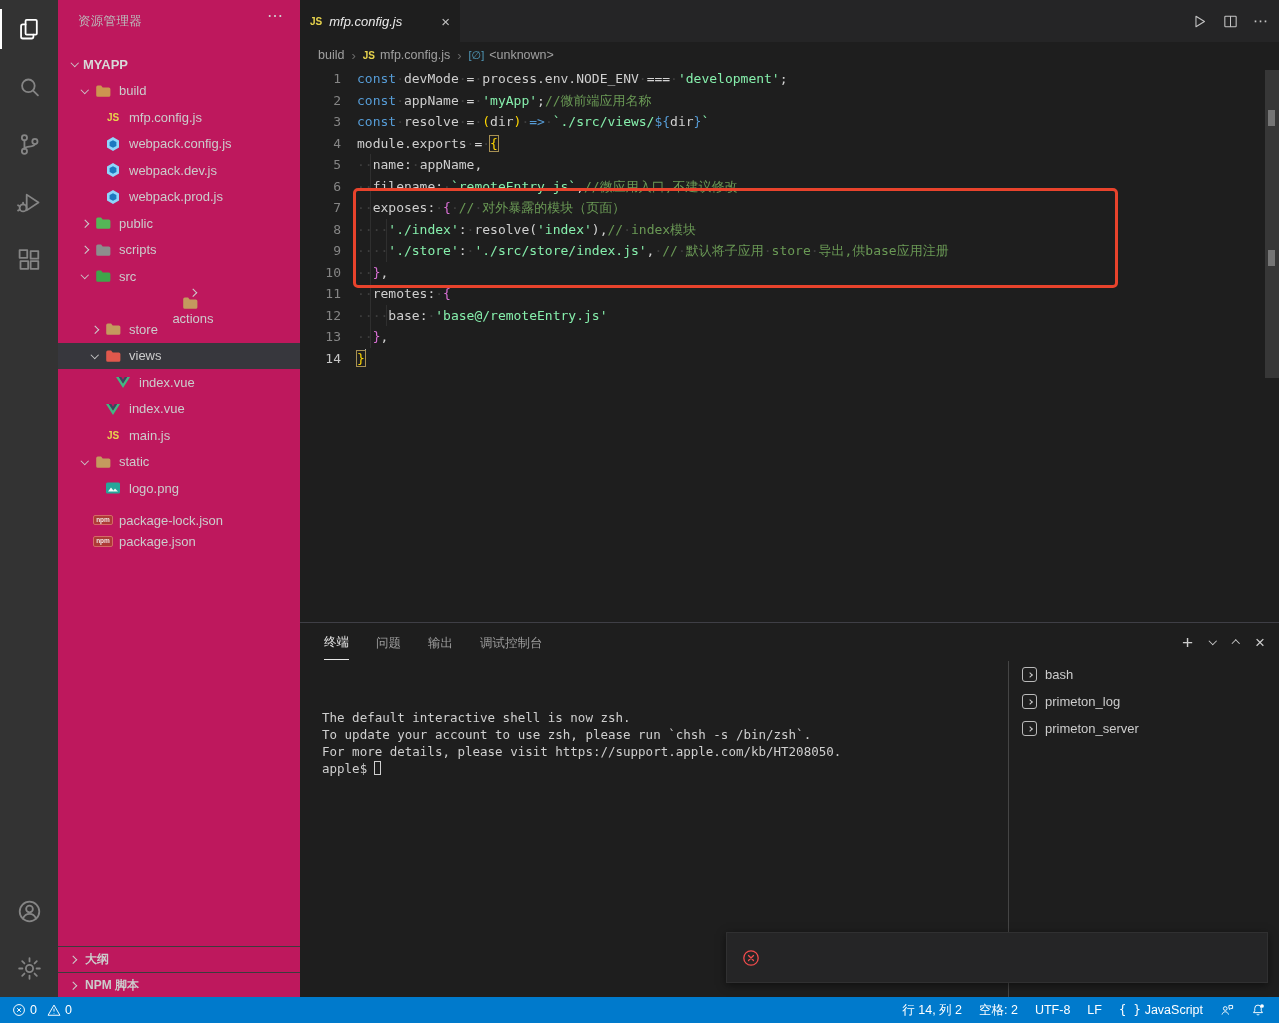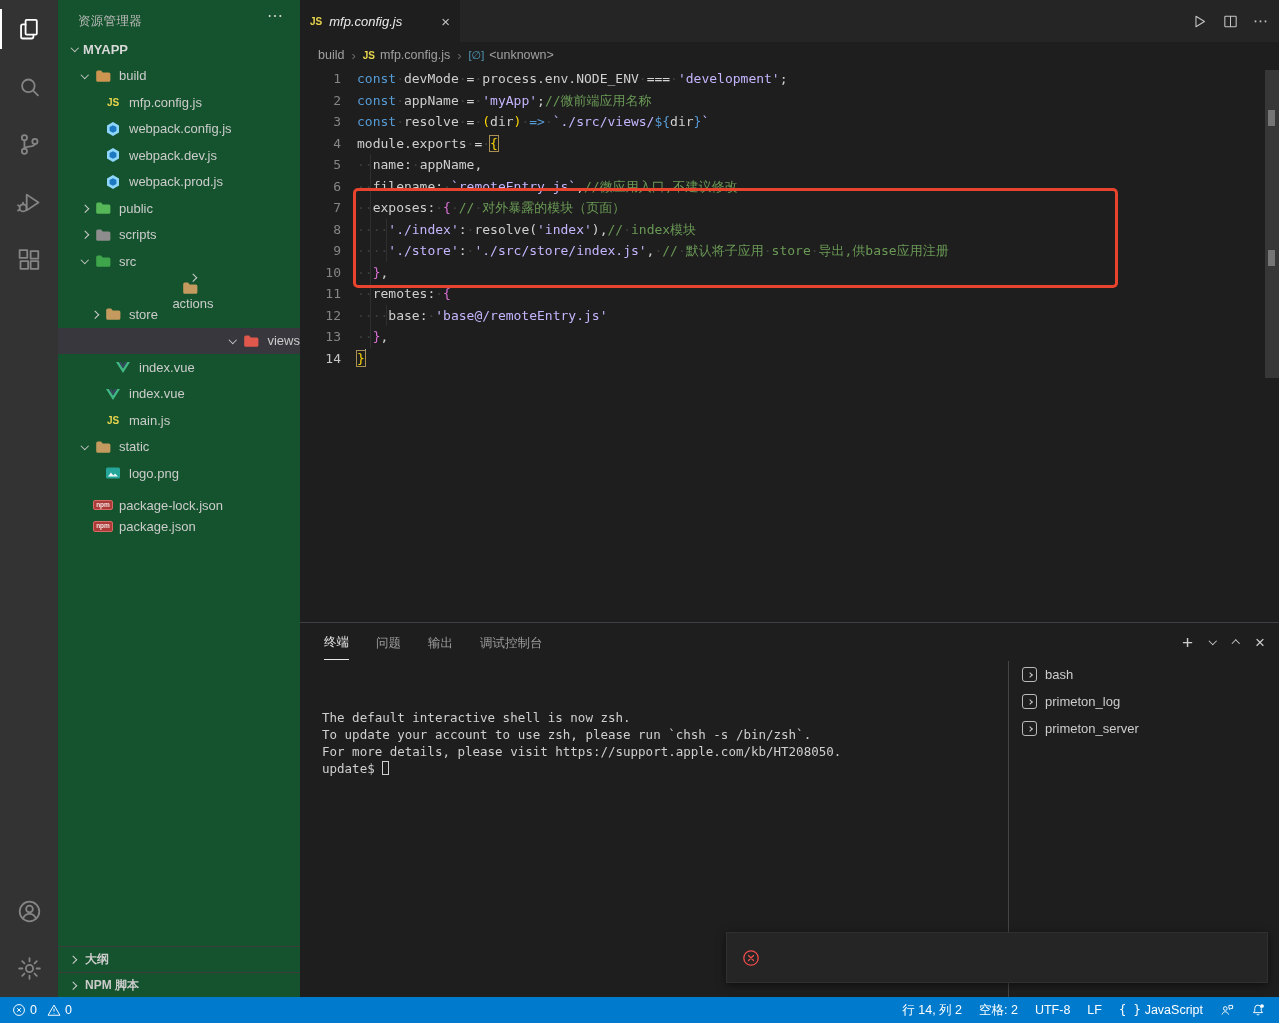--- a/index.html
+++ b/index.html
@@ -11,24 +11,24 @@
 
   
   .activitybar { left:0; top:0; width:58px; height:997px; background:#333333; z-index:5; }
   .act-item { position:absolute; left:0; width:58px; height:50px; display:flex; align-items:center;
               justify-content:center; color:#858585; cursor:pointer; }
   .act-item svg { width:27px; height:27px; }
   .act-item.active { color:#ffffff; }
   .act-item.active::before { content:""; position:absolute; left:0; top:5px; width:2px; height:40px; background:#ffffff; }
 
   
-  .sidebar { left:58px; top:0; width:242px; height:997px; background:#14532d; z-index:4; }
+  .sidebar { left:58px; top:0; width:242px; height:997px; background:#be185d; z-index:4; }
   .sb-title { position:absolute; left:20px; top:13px; font-size:12.5px; color:#bbbbbb; letter-spacing:.3px; }
   .sb-more { position:absolute; right:16px; top:6px; font-size:16px; color:#cfcfcf; letter-spacing:1px; cursor:pointer; }
-  .tree { position:absolute; left:0; top:36px; width:242px; }
+  .tree { position:absolute; left:0; top:51px; width:242px; }
   .trow { display:flex; align-items:center; height:26.5px; font-size:13px; color:#cccccc; cursor:pointer; white-space:nowrap; }
   .trow.sel { background:#37373d; }
   .trow.root { font-weight:bold; color:#d8d8d8; }
   .twisty { width:17px; display:inline-flex; justify-content:center; flex:none; }
   .chev { display:inline-block; width:5.5px; height:5.5px; border-right:1.3px solid #cccccc;
           border-bottom:1.3px solid #cccccc; transform:rotate(-45deg); }
   .chev.down { transform:rotate(45deg); margin-top:-3px; }
   .ficon { width:20px; height:16px; display:inline-flex; align-items:center; justify-content:center; flex:none; margin-right:6px; }
   .ficon svg { width:16px; height:16px; }
   .jsb { color:#e8d44d; font-weight:bold; font-size:10px; font-style:normal; letter-spacing:0; }
@@ -51,21 +51,21 @@
   .breadcrumb { position:absolute; left:0; top:42px; width:979px; height:26px; display:flex; align-items:center;
                 padding-left:18px; font-size:12.5px; color:#a0a0a0; gap:5px; }
   .breadcrumb .sep { color:#6a6a6a; font-size:13px; margin:0 2px; }
   .breadcrumb .sym { color:#519aba; font-size:11px; }
   .code { position:absolute; left:0; top:68px; width:979px; font-family:"DejaVu Sans Mono", monospace;
           font-size:13px; }
   .cline { display:flex; height:21.5px; line-height:21.5px; white-space:pre; }
   .lnum { width:49px; flex:none; text-align:right; color:#858585; padding-right:8px; }
   .lnum.cur { color:#c6c6c6; }
   .ltext { padding-left:8px; }
-  .kw { color:#569cd6; } .id { color:#cfcfcf; } .st { color:#c4b5fd; } .cm { color:#6a9955; }
+  .kw { color:#569cd6; } .id { color:#cfcfcf; } .st { color:#86efac; } .cm { color:#6a9955; }
   .pu { color:#d4d4d4; } .b1 { color:#ffd700; } .b2 { color:#da70d6; } .ar { color:#569cd6; }
   .match { outline:1px solid #a89153; }
   .ws { color:rgba(212,212,212,0.18); }
   .cursor { display:inline-block; width:1.5px; height:17px; background:#aeafad; vertical-align:-3px; }
   .iguide { position:absolute; width:1px; background:rgba(255,255,255,0.08); }
   .redbox { position:absolute; left:53px; top:188px; width:765px; height:100px; border:3px solid #e8432c;
             border-radius:5px; z-index:3; pointer-events:none; }
   .vscroll { position:absolute; right:0; top:70px; width:14px; height:308px; background:rgba(121,121,121,0.28); }
   .vmark { position:absolute; left:3px; width:7px; height:16px; background:#757575; }
 
@@ -266,21 +266,21 @@
           <span class="twisty">
             <i class="chev"></i>
           </span>
           <span class="ficon">
             <svg viewBox="0 0 16 16">
               <path d="M1.2 4.2q0-1.6 1.6-1.6h3.3l1.6 1.8h6.1q1.6 0 1.6 1.6v6.2q0 1.6-1.6 1.6H2.8q-1.6 0-1.6-1.6z" fill="#c49a5e"></path>
             </svg>
           </span>
           <span>store</span>
         </div>
-        <div class="trow sel" style="padding-left: 28px; justify-content: flex-end;">
+        <div class="trow sel" style="padding-left: 28px;">
           <span class="twisty">
             <i class="chev down"></i>
           </span>
           <span class="ficon">
             <svg viewBox="0 0 16 16">
               <path d="M1.2 4.2q0-1.6 1.6-1.6h3.3l1.6 1.8h6.1q1.6 0 1.6 1.6v6.2q0 1.6-1.6 1.6H2.8q-1.6 0-1.6-1.6z" fill="#e0584c"></path>
             </svg>
           </span>
           <span>views</span>
         </div>
@@ -434,21 +434,21 @@
         <span class="pa">
           <i class="chev down"></i>
         </span>
         <span class="pa">
           <i class="chev" style="transform:rotate(-135deg);margin-top:3px"></i>
         </span>
         <span class="pa">
           <span class="px">×</span>
         </span>
       </div>
-    <div class="term" id="term"><div>The default interactive shell is now zsh.</div><div>To update your account to use zsh, please run `chsh -s /bin/zsh`.</div><div>For more details, please visit https://support.apple.com/kb/HT208050.</div><div><span>update$</span><span class="tcursor"></span></div></div>
+    <div class="term" id="term"><div>The default interactive shell is now zsh.</div><div>To update your account to use zsh, please run `chsh -s /bin/zsh`.</div><div>For more details, please visit https://support.apple.com/kb/HT208050.</div><div><span>apple$</span><span class="tcursor"></span></div></div>
     <div class="termlist" id="termlist">
         <div class="titem">
           <span class="tico">
             <i class="chev"></i>
           </span>
           <span>bash</span>
         </div>
         <div class="titem">
           <span class="tico">
             <i class="chev"></i>

